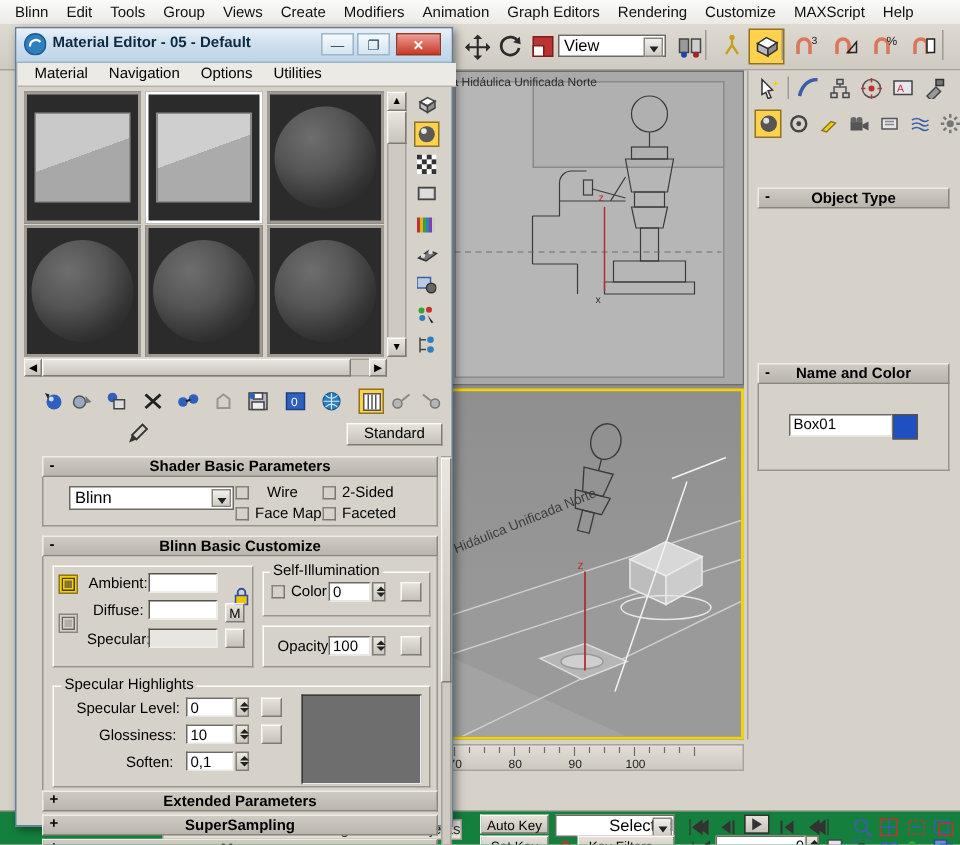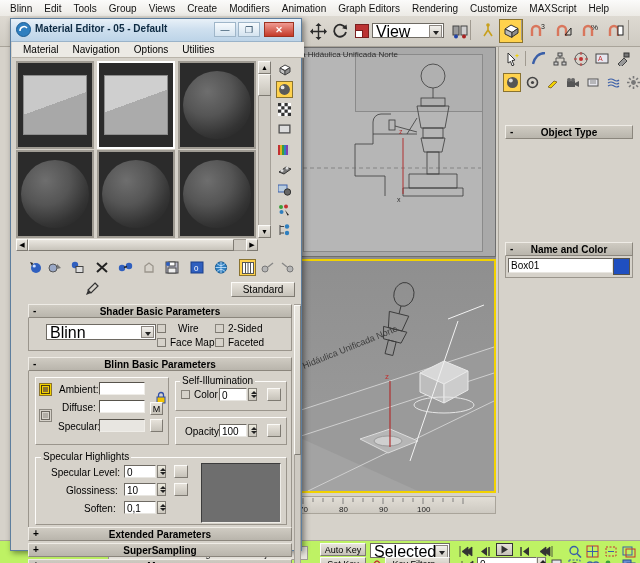--- a/index.html
+++ b/index.html
@@ -18,21 +18,21 @@
     border-bottom:1px solid #b9b4aa;display:flex;align-items:center;padding-left:4px;}
   #menubar .mi{padding:1px 6px;font-size:10px;color:#111;white-space:nowrap;}
   
   #maintoolbar{position:absolute;left:0;top:16px;width:640px;height:30px;
     background:linear-gradient(#dedad2,#cfcbc2);border-bottom:1px solid #a9a49a;}
   .tbbtn{position:absolute;width:22px;height:22px;top:3px;border:1px solid transparent;
     display:flex;align-items:center;justify-content:center;}
   .tbbtn.on{background:#ffd24d;border:1px solid #8a7330;}
   .sep{position:absolute;top:4px;width:1px;height:20px;background:#a09a90;}
   .combo{position:absolute;border:1px solid #6e6a63;background:#fff;height:15px;
-    font-size:16px;line-height:15px;padding-left:3px;box-sizing:border-box;}
+    font-size:11px;line-height:15px;padding-left:3px;box-sizing:border-box;}
   .combo .arw{position:absolute;right:1px;top:1px;width:13px;height:13px;
     background:linear-gradient(#f2f0ec,#d0ccc4);border:1px solid #8b8680;box-sizing:border-box;}
   .combo .arw:after{content:"";position:absolute;left:3px;top:5px;
     border-left:3px solid transparent;border-right:3px solid transparent;border-top:4px solid #222;}
   
   #viewwrap{position:absolute;left:296px;top:47px;width:200px;height:446px;background:#8d8d8d;}
   .vp{position:absolute;left:0;width:200px;background:#9a9a9a;box-sizing:border-box;}
   .vplabel{position:absolute;left:4px;top:2px;font-size:8px;color:#2d2d2d;white-space:nowrap;}
   
   #cmdpanel{position:absolute;left:498px;top:47px;width:142px;height:446px;
@@ -93,22 +93,22 @@
     border:1px solid #7e7a72;border-top-color:#fbfaf7;border-left-color:#fbfaf7;box-sizing:border-box;}
   .sbTrack{position:absolute;background:#cecac2;border:1px solid #a5a098;box-sizing:border-box;}
   .sbThumb{position:absolute;background:linear-gradient(#e9e6df,#c8c4bb);
     border:1px solid #7e7a72;border-top-color:#fbfaf7;border-left-color:#fbfaf7;box-sizing:border-box;}
   .sbArr{position:absolute;background:linear-gradient(#e9e6df,#c8c4bb);
     border:1px solid #7e7a72;border-top-color:#fbfaf7;border-left-color:#fbfaf7;box-sizing:border-box;
     display:flex;align-items:center;justify-content:center;font-size:7px;}
   
   #trackbar{position:absolute;left:296px;top:496px;width:200px;height:18px;
     background:linear-gradient(#e2ded6,#cdc9c1);border:1px solid #a9a49a;box-sizing:border-box;}
-  #statusbar{position:absolute;left:0;top:540px;width:640px;height:23px;background:#bef264;
-    border-top:1px solid #a9a49a;}
+  #statusbar{position:absolute;left:0;top:540px;width:640px;height:23px;background:#15803d;
+    border-top:1px solid #a9a49a;text-align:right;}
   #statustext{position:absolute;left:108px;top:5px;width:200px;height:14px;
     background:#e9e6df;border:1px solid #a09b93;font-size:10px;line-height:13px;padding-left:3px;
     box-sizing:border-box;color:#333;}
   .anbtn{position:absolute;background:linear-gradient(#e6e2da,#c6c2b9);
     border:1px solid #7e7a72;border-top-color:#fbfaf7;border-left-color:#fbfaf7;
     font-size:9px;display:flex;align-items:center;justify-content:center;box-sizing:border-box;}
   .anbtn.on{border:1px solid #333;}
   .navico{position:absolute;width:17px;height:16px;display:flex;align-items:center;justify-content:center;}
   svg{display:block;}
 </style>
@@ -405,21 +405,21 @@
         <span class="pm">-</span>
         <span>Object Type</span>
       </div>
     </div>
 
     <div class="rollout" style="top:195px;">
       <div class="rolloutHdr">
         <span class="pm">-</span>
         <span>Name and Color</span>
       </div>
-      <div style="border:1px solid #9a958c;border-top:none;padding:2px;background:#d6d2ca;display:flex;gap:0;box-sizing:border-box;">
+      <div style="border:1px solid #9a958c;border-top:none;padding:20px;background:#d6d2ca;display:flex;gap:0;box-sizing:border-box;">
         <div class="txtfield" style="flex:1;height:15px;line-height:14px;">Box01</div>
         <div style="width:15px;height:15px;background:#1f4fc0;border:1px solid #55524c;"></div>
       </div>
     </div>
   </div>
 
   <div id="trackbar">
     <svg width="198" height="16">
       <g stroke="#6b6b6b" stroke-width="0.8">
         <path d="M6 1v6M16 1v4M26 1v4M36 1v4M46 1v6M56 1v4M66 1v4M76 1v4M86 1v6M96 1v4M106 1v4M116 1v4M126 1v6M136 1v4M146 1v4M156 1v4M166 1v6"></path>
@@ -776,21 +776,21 @@
         <div style="position:absolute;left:186px;top:19px;display:flex;align-items:center;">
           <span class="chk"></span>
           <span style="margin-left:4px;">Faceted</span>
         </div>
       </div>
     </div>
 
     <div style="position:absolute;left:17px;top:338px;width:264px;">
       <div class="rolloutHdr">
         <span class="pm">-</span>
-        <span>Blinn Basic Parameters</span>
+        <span>Blinn Basic Customize</span>
       </div>
       <div style="border:1px solid #9a958c;border-top:none;height:162px;position:relative;background:#d6d2ca;box-sizing:border-box;">
 
         <div class="groupbox" style="left:6px;top:6px;width:134px;height:68px;"></div>
 
         <div style="position:absolute;left:10px;top:12px;width:13px;height:13px;background:#f2d200;border:1px solid #8a7330;box-sizing:border-box;">
           <svg width="9" height="9" viewBox="0 0 9 9" style="margin:1px;">
               <rect x="0.5" y="0.5" width="8" height="8" fill="none" stroke="#4a3c10"></rect>
               <rect x="2" y="2" width="5" height="5" fill="#8a7330"></rect>
             </svg>

